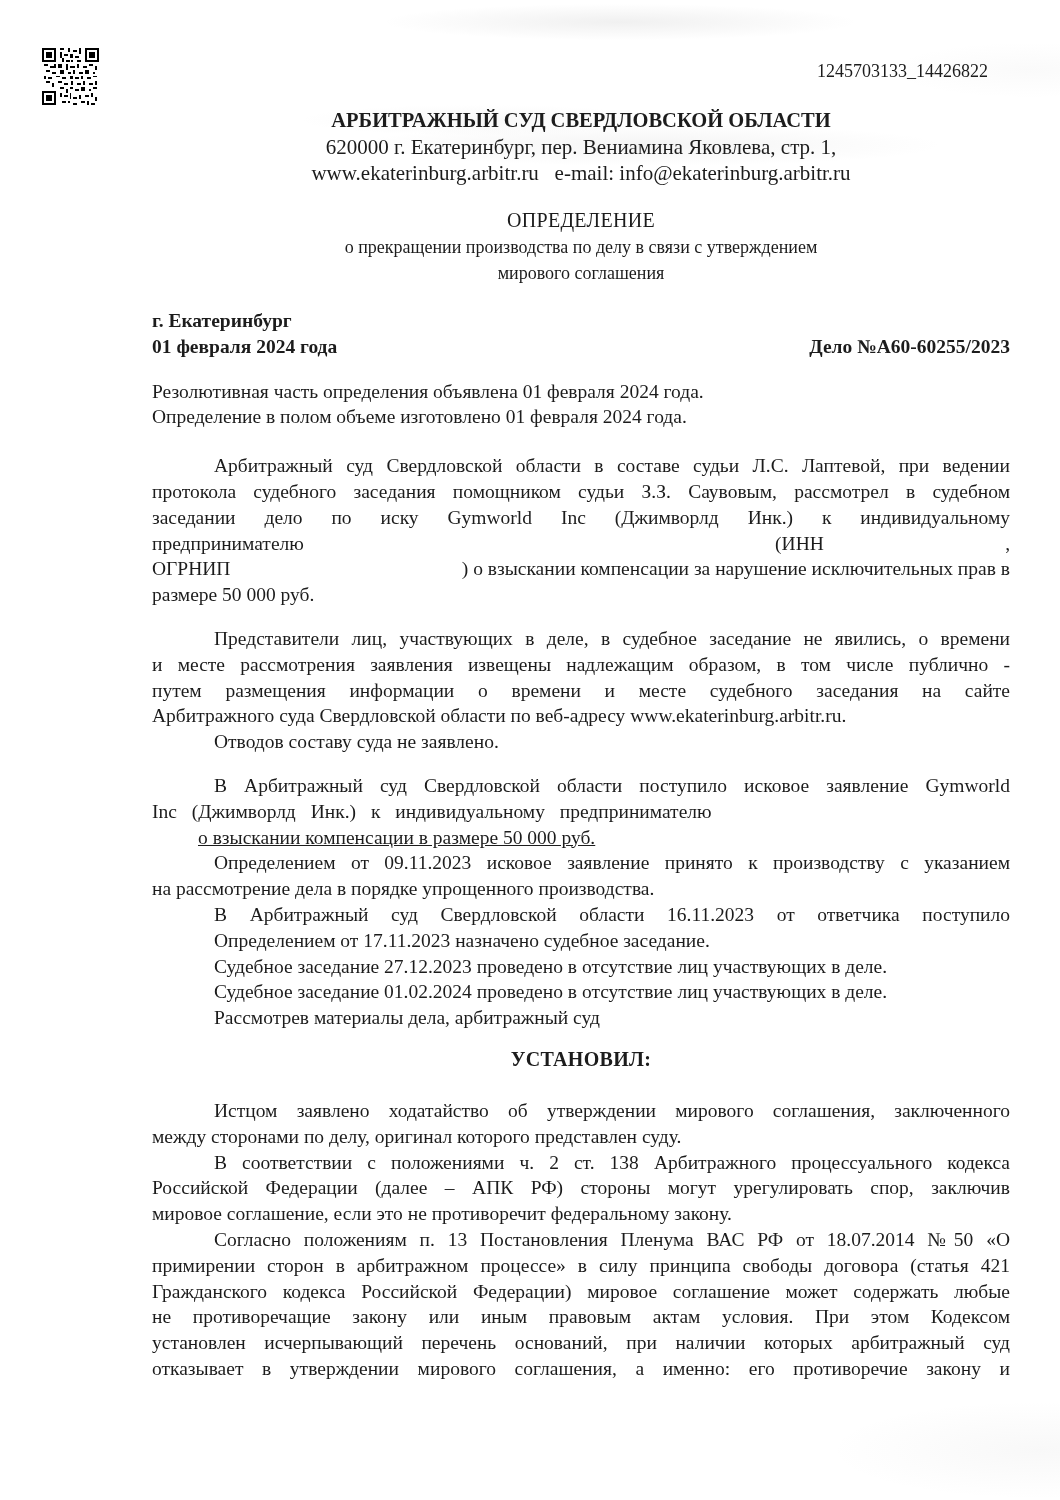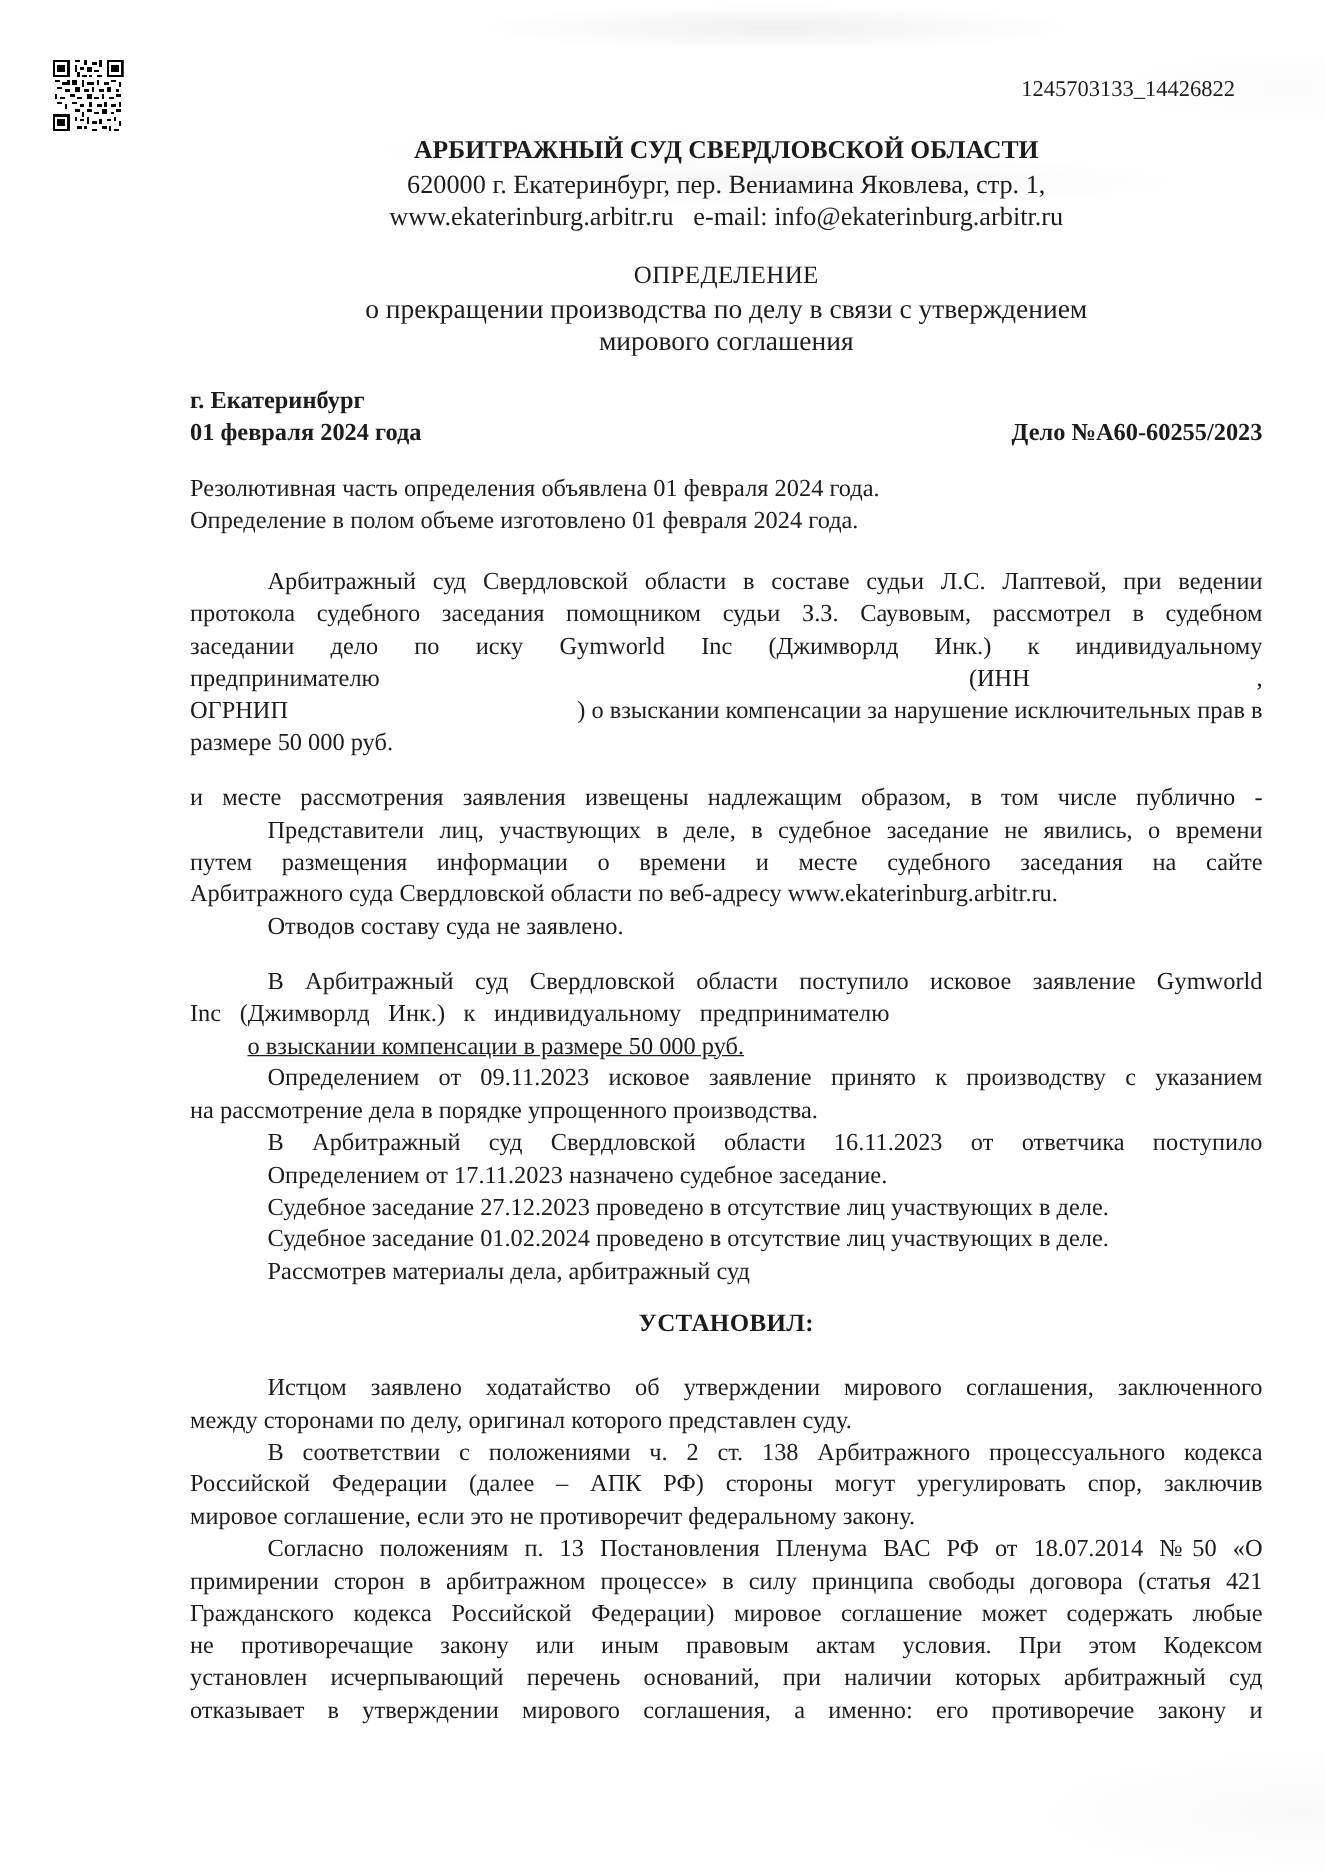--- a/index.html
+++ b/index.html
@@ -37,21 +37,21 @@
     padding-right:22px;
     text-align:right;
     font-size:18px;
     line-height:22px;
   }
   .court-header{margin-top:25px;text-align:center;}
   .court-name{font-weight:bold;font-size:20.5px;line-height:27px;}
   .court-address,.court-contacts{font-size:21px;line-height:26px;white-space:pre-wrap;}
   .title-block{margin-top:21px;text-align:center;font-weight:normal;}
   .doc-title{font-size:20px;line-height:27px;letter-spacing:0.3px;}
-  .doc-subtitle{font-size:22px;line-height:26px;}
+  .doc-subtitle{font-size:18px;line-height:26px;}
   .case-block{margin-top:22px;font-weight:bold;}
   .case-row{display:flex;justify-content:space-between;}
   .resolutive{margin-top:19px;}
   .ln{height:25.8px;}
   .ind{text-indent:62px;}
   .just{text-align:justify;text-align-last:justify;}
   .segs{display:flex;align-items:flex-end;}
   .segs .gap{flex-grow:1;}
   .body-block{margin-top:23px;}
   .para + .para{margin-top:18px;}
@@ -202,22 +202,22 @@
             <span>,</span>
           </div>
           <div class="ln segs">
             <span>ОГРНИП</span>
             <span class="gap" style="flex-grow: 1;"></span>
             <span>) о взыскании компенсации за нарушение исключительных прав в</span>
           </div>
           <div class="ln">размере 50 000 руб.</div>
         </div>
         <div class="para">
+          <div class="ln ind just">Представители лиц, участвующих в деле, в судебное заседание не явились, о времени</div>
           <div class="ln just">и месте рассмотрения заявления извещены надлежащим образом, в том числе публично -</div>
-          <div class="ln ind just">Представители лиц, участвующих в деле, в судебное заседание не явились, о времени</div>
           <div class="ln just">путем размещения информации о времени и месте судебного заседания на сайте</div>
           <div class="ln">Арбитражного суда Свердловской области по веб-адресу www.ekaterinburg.arbitr.ru.</div>
           <div class="ln ind">Отводов составу суда не заявлено.</div>
         </div>
         <div class="para">
           <div class="ln ind just">В Арбитражный суд Свердловской области поступило исковое заявление Gymworld</div>
           <div class="ln" style="word-spacing: 10px;">Inc (Джимворлд Инк.) к индивидуальному предпринимателю</div>
           <div class="ln" style="padding-left: 46px; text-decoration: underline;">о взыскании компенсации в размере 50 000 руб.</div>
           <div class="ln ind just">Определением от 09.11.2023 исковое заявление принято к производству с указанием</div>
           <div class="ln">на рассмотрение дела в порядке упрощенного производства.</div>

